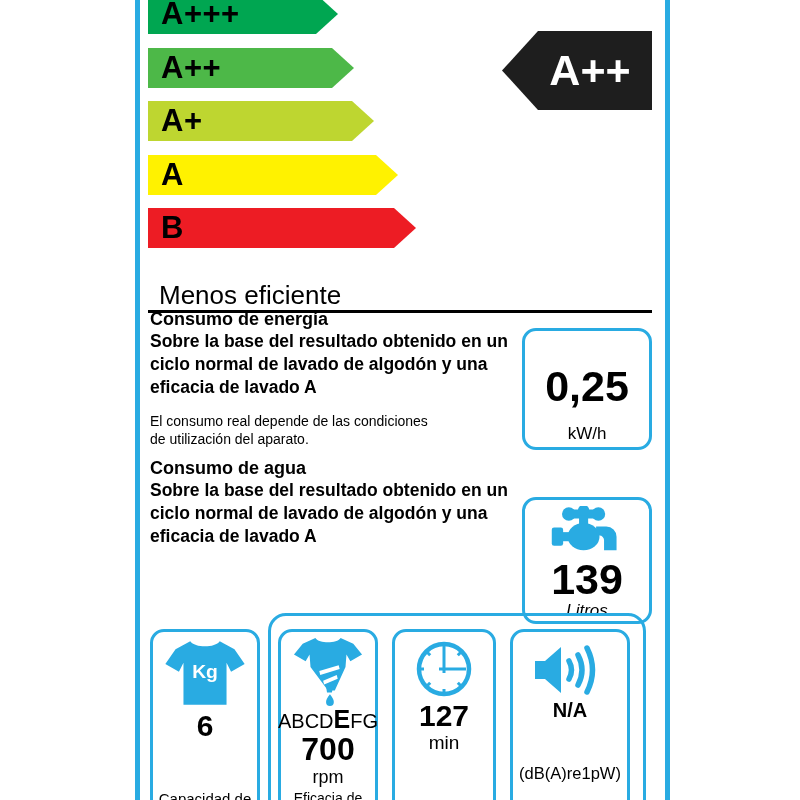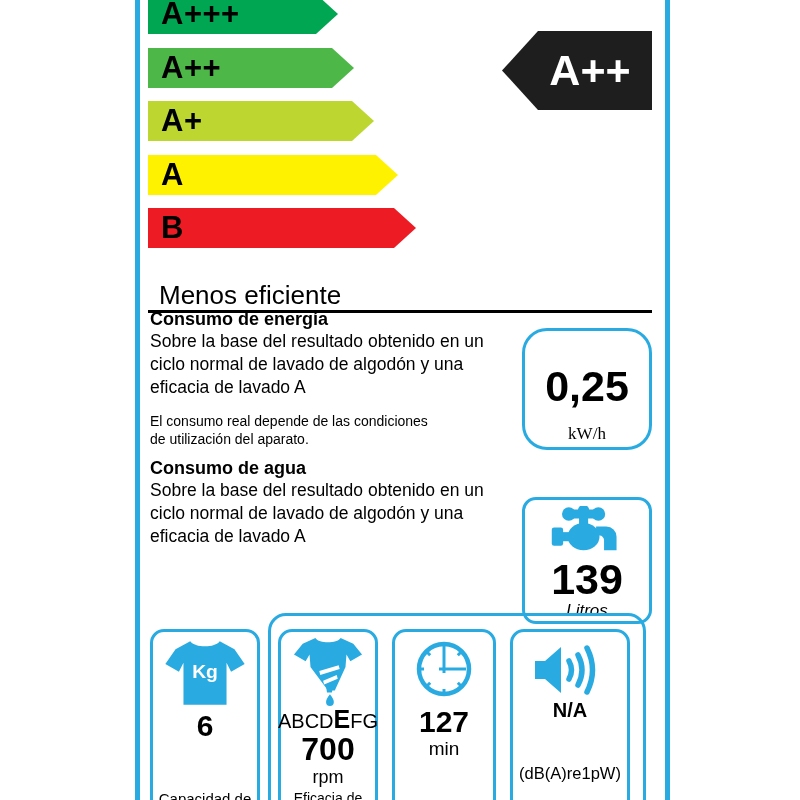--- a/index.html
+++ b/index.html
@@ -37,39 +37,39 @@
   }
   .current-arrow span { color: #fff; font-weight: bold; font-size: 43px; padding-left: 26px; }
 
   
   .scale-footer { position: absolute; left: 159px; top: 280px; font-size: 26px; }
   .scale-divider { position: absolute; left: 148px; top: 310px; width: 504px; height: 3px; background: #000; }
 
   
   .section { position: absolute; left: 150px; width: 365px; }
   .section-title { font-size: 18px; font-weight: bold; line-height: 22px; }
-  .section-body  { font-size: 17.5px; line-height: 23px; }
+  .section-body  { font-size: 17.5px; line-height: 23px; font-weight: bold; }
   .section-note  { font-size: 14px; line-height: 18px; margin-top: 13px; }
   .energy-section { top: 308px; }
   .water-section  { top: 457px; }
 
   
   .value-box {
     position: absolute; left: 522px; width: 130px;
     border: 3px solid var(--blue, #29ABE2); border-radius: 14px;
     box-sizing: border-box; background: #fff;
     display: flex; flex-direction: column; align-items: center;
   }
-  .energy-box { top: 328px; height: 122px; border-radius: 25px; }
+  .energy-box { top: 328px; height: 122px; }
   .water-box  { top: 468px; height: 127px; margin-top: 29px; }
   .big-value { font-size: 43px; font-weight: bold; line-height: 1; }
   .energy-box .big-value { margin-top: 34px; }
   .water-box  .big-value { margin-top: 2px; }
   .unit-label { font-size: 17px; }
-  .energy-box .unit-label { margin-top: 16px; font-family: Liberation Serif, serif; }
+  .energy-box .unit-label { margin-top: 16px; }
   .water-box  .unit-label { margin-top: 0; font-style: italic; }
   .water-box svg { margin-top: 6px; }
 
   
   .group-box {
     position: absolute; left: 268px; top: 613px; width: 378px; height: 210px;
     border: 3px solid var(--blue, #29ABE2); border-radius: 18px; box-sizing: border-box;
   }
   .icon-box {
     position: absolute; top: 629px; height: 195px;
@@ -82,21 +82,21 @@
   .time-box     { left: 392px; width: 104px; }
   .noise-box    { left: 510px; width: 120px; }
 
   .icon-box .val  { font-weight: bold; line-height: 1.1; }
   .capacity-box .val { font-size: 30px; margin-top: 2px; }
   .spin-scale { font-size: 20px; line-height: 22px; margin-top: 2px; white-space: nowrap; }
   .spin-scale .cur { font-size: 25px; font-weight: bold; }
   .spin-box .val { font-size: 32px; }
   .spin-box .unit { font-size: 18px; line-height: 20px; }
   .spin-caption { font-size: 14px; line-height: 16px; text-align: center; margin-top: 3px; white-space: nowrap; }
-  .time-box .val { font-size: 30px; margin-top: 6px; }
+  .time-box .val { font-size: 30px; }
   .time-box .unit { font-size: 19px; }
   .noise-box .val { font-size: 20px; margin-top: 2px; }
   .noise-box .unit { font-size: 16.5px; white-space: nowrap; margin-top: 43px; }
   .capacity-caption {
     position: absolute; top: 158px; left: 0; width: 100%;
     text-align: center; font-size: 15px; white-space: nowrap;
   }
   .icon-box svg, .capacity-box svg { flex-shrink: 0; }
 </style>
 </head>

